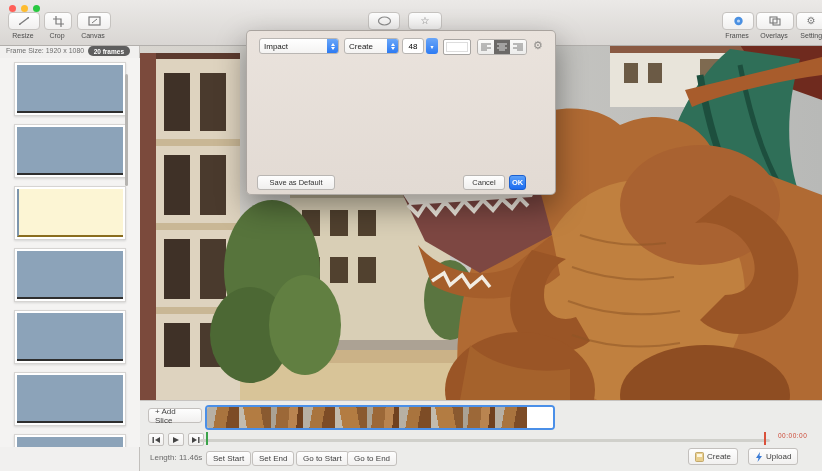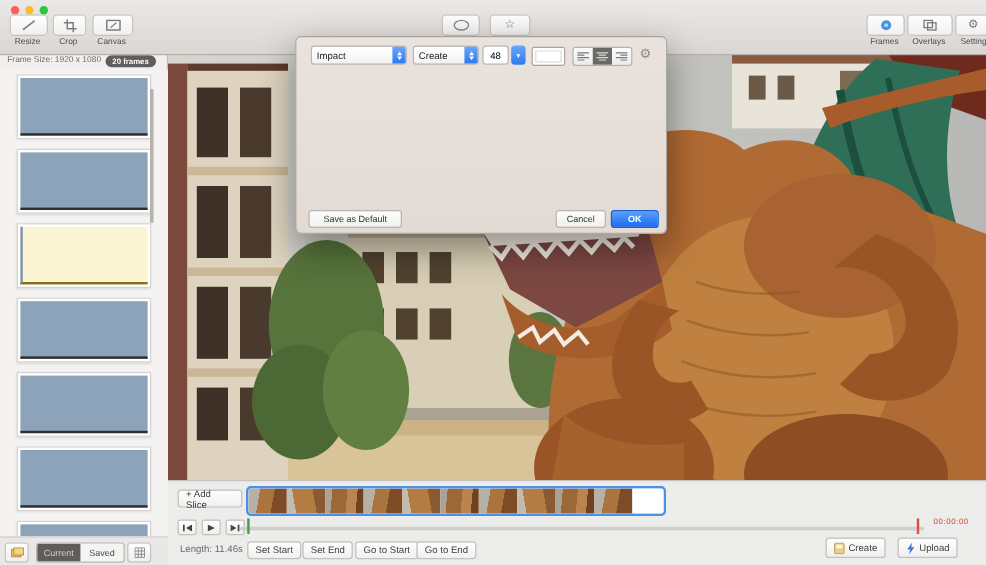--- a/index.html
+++ b/index.html
@@ -219,41 +219,20 @@
         <div class="thumb-img"></div>
       </div>
     <div class="thumb">
         <div class="thumb-img"></div>
       </div>
     <div class="thumb">
         <div class="thumb-img"></div>
       </div>
     <div class="sb-scrollbar"></div>
   </div>
-  <div class="sb-foot">
-    <div class="mini-btn" style="left:4px;width:18px;">
-      <span>
-        <svg width="11" height="9" viewBox="0 0 11 9">
-            <rect x="0.5" y="2" width="8" height="6" fill="#e8c168" stroke="#b78f35" stroke-width="0.8"></rect>
-            <rect x="2.5" y="0.5" width="8" height="6" fill="#f3d684" stroke="#b78f35" stroke-width="0.8"></rect>
-          </svg>
-      </span>
-    </div>
-    <div class="seg">
-      <span class="on">Current</span>
-      <span>Saved</span>
-    </div>
-    <div class="mini-btn" style="left:106px;width:18px;">
-      <span>
-        <svg width="9" height="9" viewBox="0 0 9 9">
-            <path d="M0.5 0.5h8v8h-8z M0.5 3.2h8 M0.5 5.9h8 M3.2 0.5v8 M5.9 0.5v8" fill="none" stroke="#8a8a8a" stroke-width="0.8"></path>
-          </svg>
-      </span>
-    </div>
-  </div>
 </div>
 
 <div class="main-photo">
   <svg width="682" height="355" viewBox="0 0 682 355">
     <defs>
       <linearGradient id="sky" x1="0" y1="0" x2="1" y2="0">
         <stop offset="0" stop-color="#d8d5cf"></stop>
           <stop offset="0.5" stop-color="#c7c6c2"></stop>
           <stop offset="1" stop-color="#b8b9b7"></stop>
       </linearGradient>
@@ -367,21 +346,21 @@
       <svg width="10" height="8" viewBox="0 0 10 8">
           <path d="M0 1h10 M4 3h6 M0 5h10 M4 7h6" stroke="#7a7a7a" stroke-width="1"></path>
         </svg>
     </span>
   </div>
   <span class="dlg-gear">⚙</span>
 
 
   <div class="dlg-foot-btn" style="left:10px;top:144px;width:78px;">Save as Default</div>
   <div class="dlg-foot-btn" style="left:216px;top:144px;width:42px;">Cancel</div>
-  <div class="dlg-foot-btn ok" style="left:262px;top:144px;width:40px;">OK</div>
+  <div class="dlg-foot-btn ok" style="left:262px;top:144px;width:17px;">OK</div>
 </div>
 
 <div class="bottom">
   <div class="sm-btn" style="left:8px;top:7px;width:54px;">+ Add Slice</div>
 
   <div class="filmstrip">
     <div class="fs-cell"></div>
     <div class="fs-cell"></div>
     <div class="fs-cell"></div>
     <div class="fs-cell"></div>

